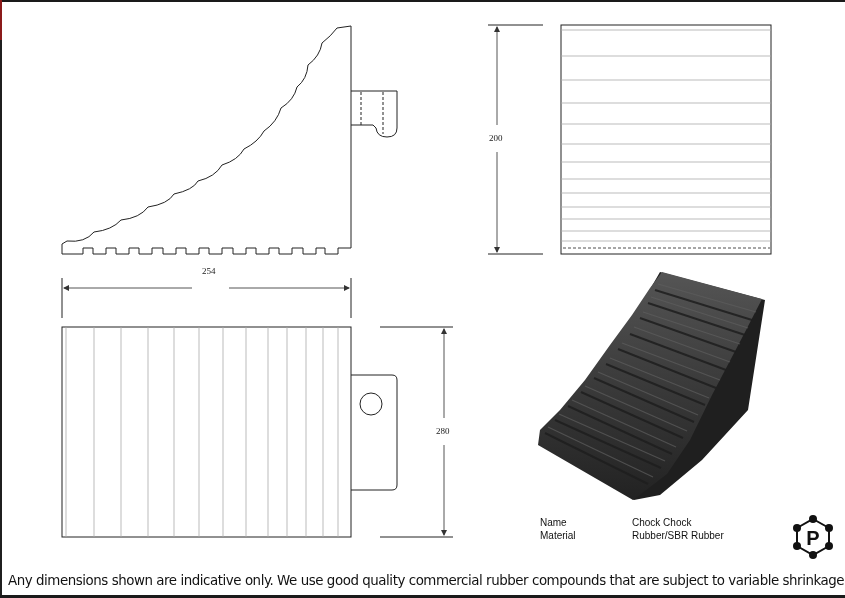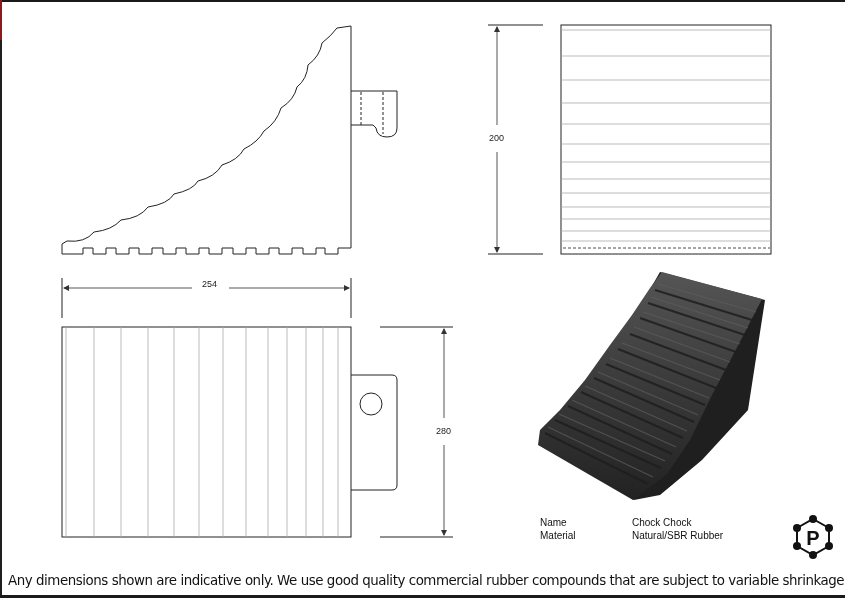--- a/index.html
+++ b/index.html
@@ -2,21 +2,21 @@
 <html><head>
 <meta charset="utf-8">
 <style>
   html, body { margin:0; padding:0; }
   body { width:845px; height:598px; background:#ffffff; position:relative; overflow:hidden; font-family:"Liberation Sans", sans-serif; }
   .frame-top { position:absolute; left:0; top:0; width:845px; height:2px; background:#1a1a1a; }
   .frame-left { position:absolute; left:0; top:0; width:2px; height:598px; background:#1f1f1f; }
   .frame-left-accent { position:absolute; left:0; top:0; width:2px; height:40px; background:#8b1a1a; }
   .frame-bottom { position:absolute; left:0; top:595px; width:845px; height:3px; background:#1a1a1a; }
   svg.drawing { position:absolute; left:0; top:0; }
-  .dim-label { position:absolute; font-size:9px; color:#222; background:#fff; padding:0 2px; font-family:Liberation Sans, sans-serif; }
+  .dim-label { position:absolute; font-size:9px; color:#222; background:#fff; padding:0 2px; font-family:Liberation Serif, serif; }
   .specs { position:absolute; left:540px; top:516px; font-size:10px; color:#111; line-height:13px; }
   .spec-row { display:flex; }
   .spec-key { width:92px; }
   .disclaimer { position:absolute; left:8px; top:573px; font-size:13.4px; color:#111; white-space:nowrap; font-family:"DejaVu Sans", sans-serif; letter-spacing:-0.45px; }
   .logo { position:absolute; left:789px; top:514px; width:48px; height:48px; }
 </style>
 </head>
 <body>
 
 <div class="frame-top"></div>
@@ -126,31 +126,31 @@
       <line x1="598" y1="372" x2="698" y2="415"></line>
       <line x1="585" y1="386" x2="687" y2="431"></line>
       <line x1="572" y1="400" x2="676" y2="447"></line>
       <line x1="559" y1="414" x2="665" y2="461"></line>
       <line x1="548" y1="427" x2="653" y2="477"></line>
     </g>
   </g>
 </svg>
 
 <div class="dim-label" style="left:487px; top:133px;">200</div>
-<div class="dim-label" style="left:200px; top:279px;">254</div>
+<div class="dim-label" style="left:200px; top:266px;">254</div>
 <div class="dim-label" style="left:434px; top:426px;">280</div>
 
 <div class="specs">
   <div class="spec-row">
     <span class="spec-key">Name</span>
     <span>Chock Chock</span>
   </div>
   <div class="spec-row">
     <span class="spec-key">Material</span>
-    <span>Natural/SBR Rubber</span>
+    <span>Rubber/SBR Rubber</span>
   </div>
 </div>
 
 <div class="logo">
   <svg width="48" height="48" viewBox="0 0 48 48">
     <g stroke="#111" stroke-width="2" fill="none">
       <polygon points="24,5 40,14 40,32 24,41 8,32 8,14"></polygon>
     </g>
     <g fill="#111">
       <circle cx="24" cy="5" r="4"></circle>

